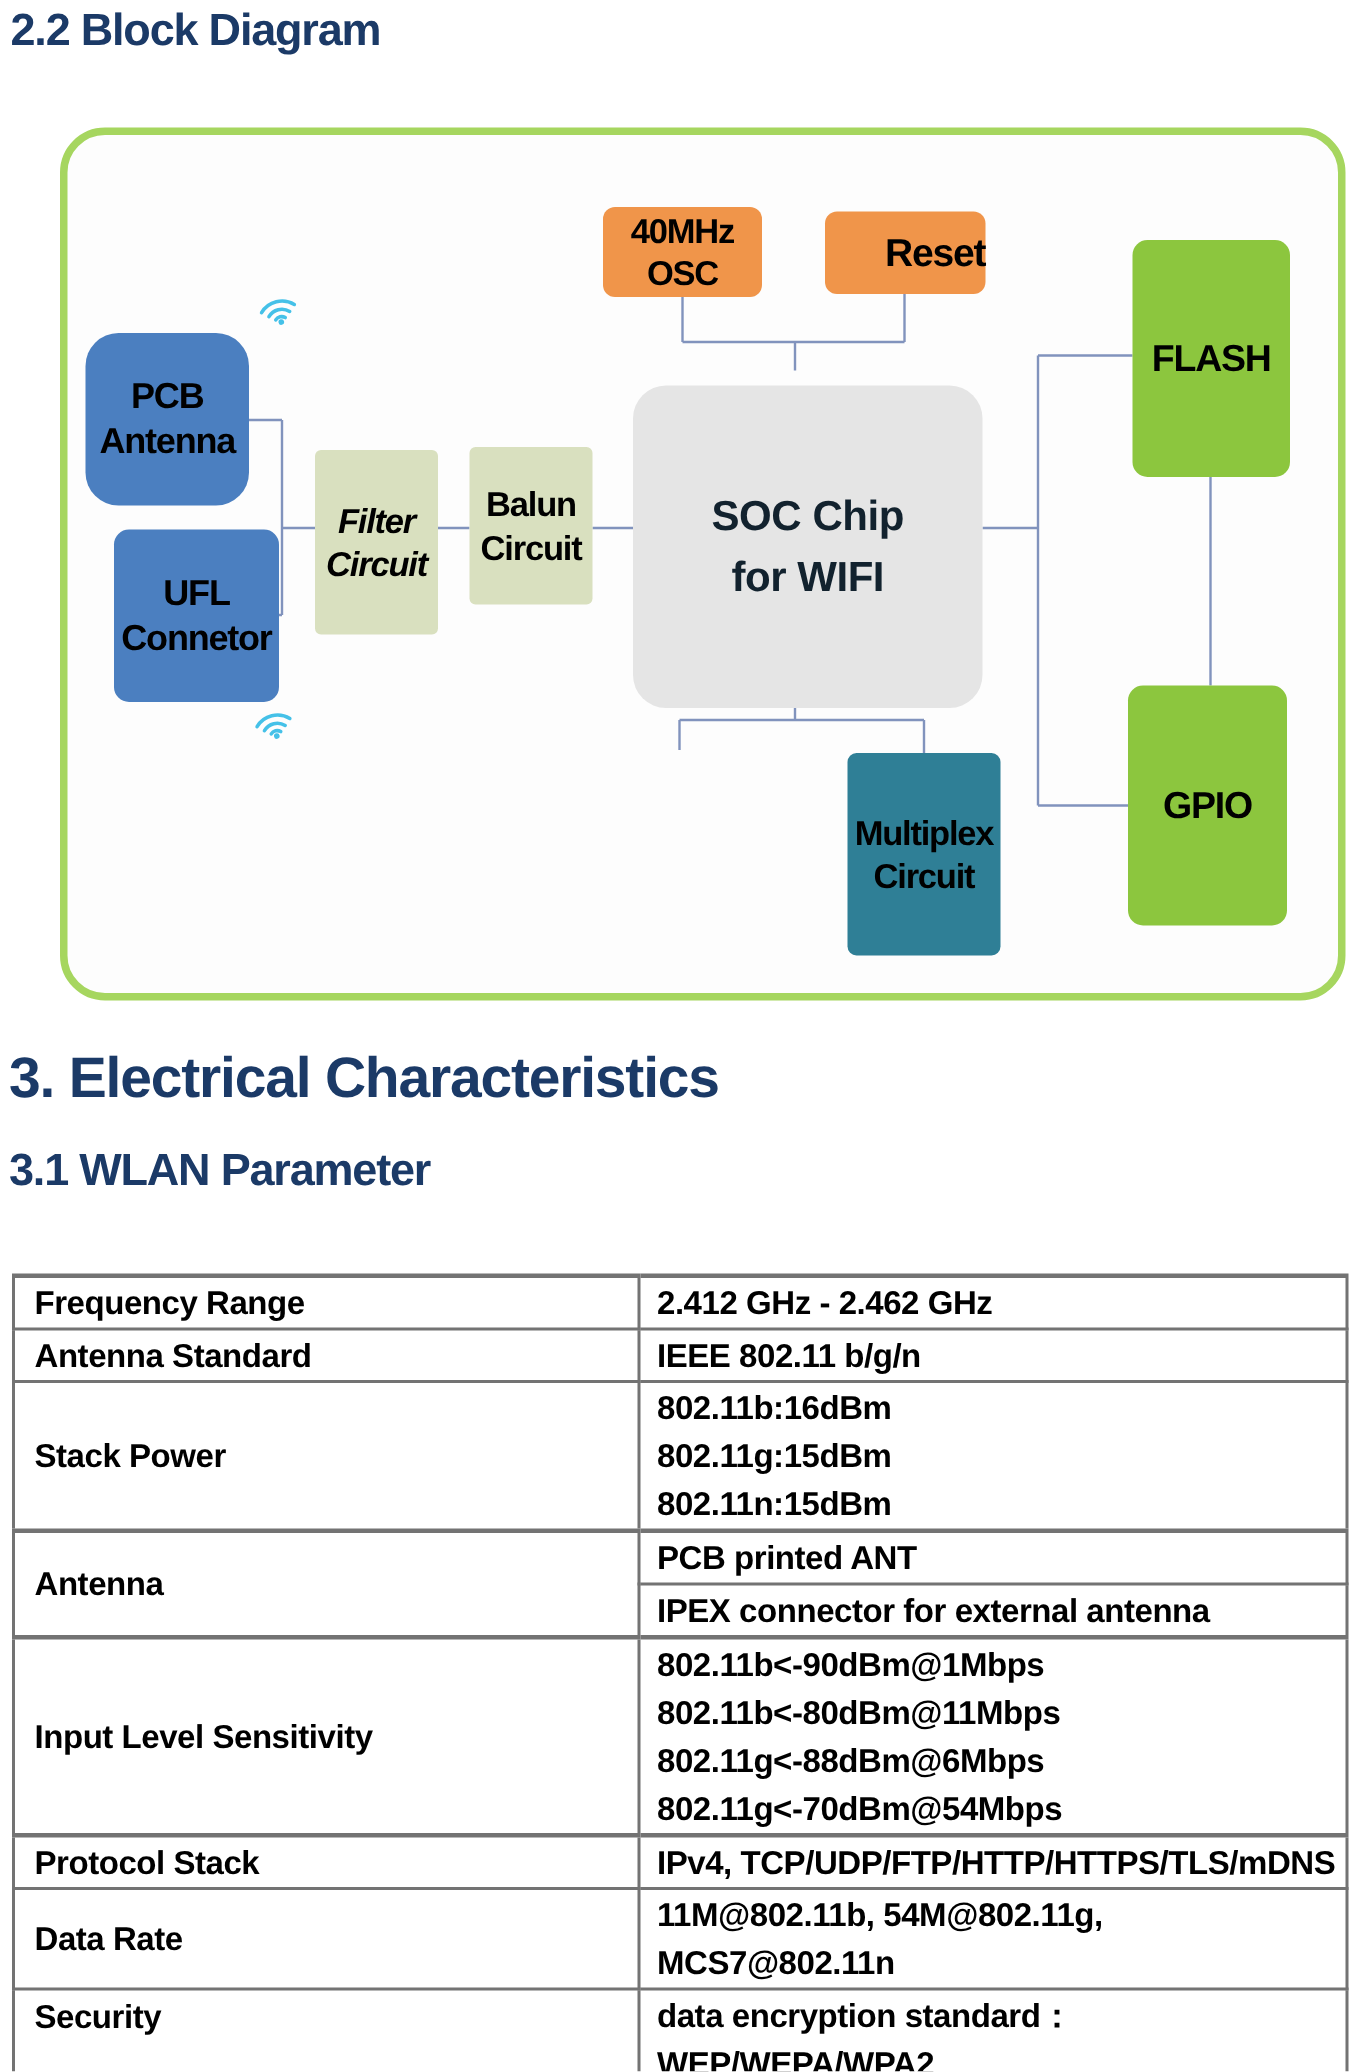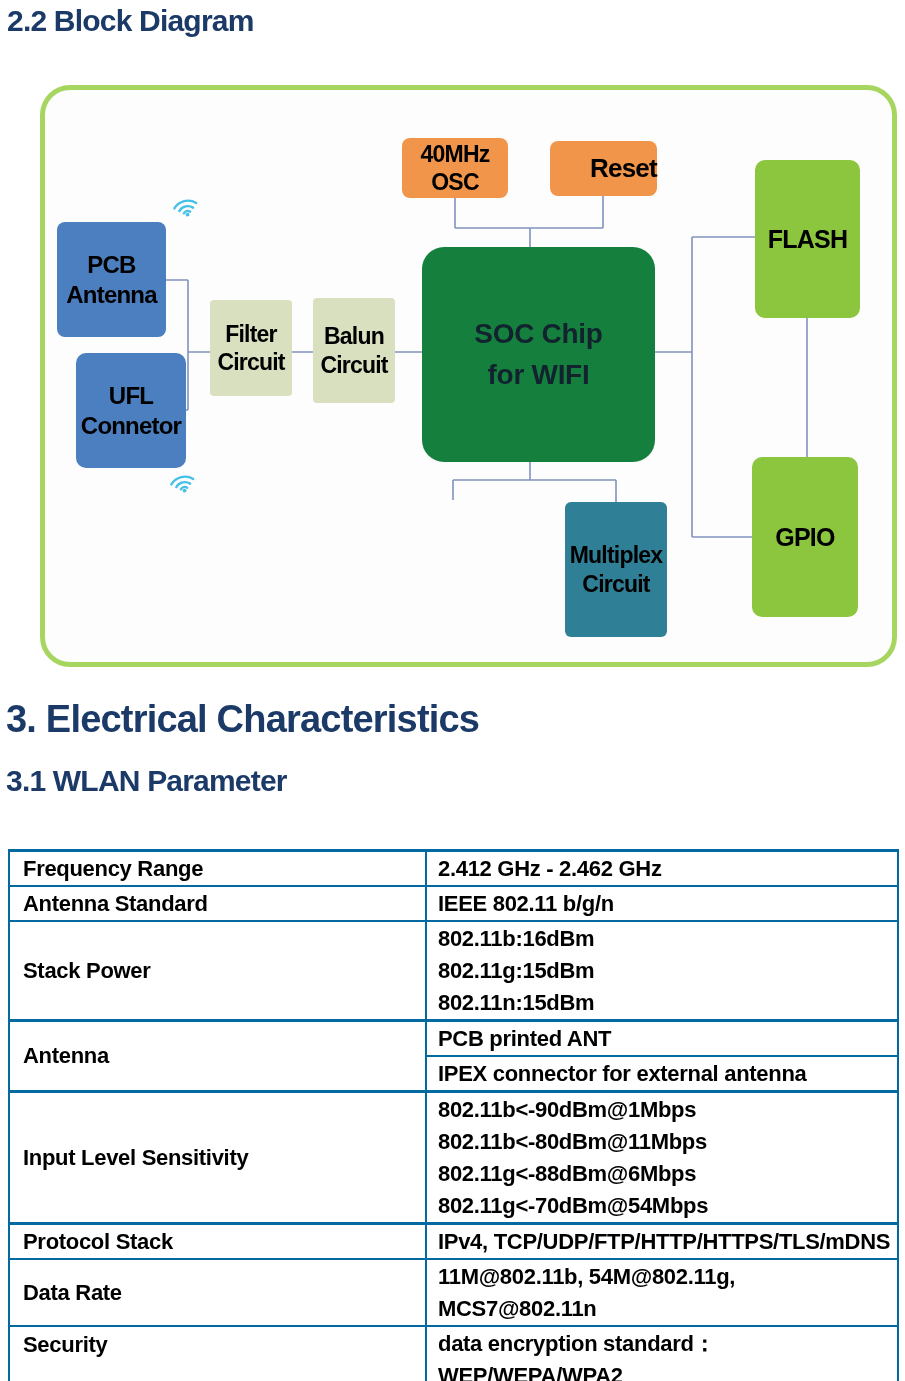--- a/index.html
+++ b/index.html
@@ -14,40 +14,40 @@
 
   
   .frame{position:absolute;left:40px;top:85px;width:857px;height:582px;box-sizing:border-box;
          border:5px solid #a6d65f;border-radius:30px;background:#fdfdfd;}
   .connectors{position:absolute;left:0;top:0;pointer-events:none;}
 
   
   .blk{position:absolute;display:flex;align-items:center;justify-content:center;text-align:center;
        white-space:pre-line;font-weight:800;color:#000;letter-spacing:-0.8px;line-height:1.22;
        box-sizing:border-box;}
-  .b-pcb{left:57px;top:222px;width:109px;height:115px;background:#4b7fc0;border-radius:8px;font-size:24px;}
+  .b-pcb{left:57px;top:222px;width:109px;height:115px;background:#4b7fc0;border-radius:22px;font-size:24px;}
   .b-ufl{left:57px;top:353px;width:110px;height:115px;background:#4b7fc0;border-radius:10px;font-size:24px;margin-left:19px;}
-  .b-filter{left:210px;top:300px;width:82px;height:96px;background:#d9e0bf;border-radius:4px;font-size:23px;}
+  .b-filter{left:210px;top:300px;width:82px;height:123px;background:#d9e0bf;border-radius:4px;font-size:23px;font-style:italic;}
   .b-balun{left:313px;top:298px;width:82px;height:105px;background:#d9e0bf;border-radius:4px;font-size:23px;}
   .b-osc{left:402px;top:138px;width:106px;height:60px;background:#f0954a;border-radius:8px;font-size:23px;}
   .b-reset{left:550px;top:141px;width:107px;height:55px;background:#f0954a;border-radius:8px;font-size:26px;padding-left:40px;}
-  .b-soc{left:422px;top:247px;width:233px;height:215px;background:#15803d;border-radius:22px;
+  .b-soc{left:422px;top:257px;width:233px;height:215px;background:#e5e5e5;border-radius:22px;
          font-size:28px;font-weight:700;letter-spacing:-0.3px;line-height:1.45;color:#12222e;}
   .b-uart{left:755px;top:160px;width:105px;height:158px;background:#8cc63e;border-radius:10px;font-size:25px;}
   .b-gpio{left:752px;top:457px;width:106px;height:160px;background:#8cc63e;border-radius:10px;font-size:25px;}
   .b-spi{left:402px;top:500px;width:101px;height:140px;background:#2f7f96;border-radius:6px;font-size:24px;}
   .b-mux{left:565px;top:502px;width:102px;height:135px;background:#2f7f96;border-radius:6px;font-size:23px;}
 
   .wifi{position:absolute;transform:rotate(-14deg);}
   .wifi1{left:170px;top:192px;}
   .wifi2{left:167px;top:468px;}
 
   
   .tbl{position:absolute;left:8px;top:849px;width:889px;border-collapse:collapse;table-layout:fixed;}
-  .tbl td{border:2px solid #0369a1;font-size:22px;font-weight:700;color:#000;letter-spacing:-0.3px;
+  .tbl td{border:2px solid #737373;font-size:22px;font-weight:700;color:#000;letter-spacing:-0.3px;
           overflow:hidden;}
   .c1{width:417px;}
   .c2{width:472px;}
   td.lbl{padding:0 0 0 13px;vertical-align:middle;}
   td.val{padding:1px 0 0 11px;vertical-align:top;line-height:32px;white-space:pre-line;}
   tr.t3 td{border-top-width:3px;}
   td.lbl.top{vertical-align:top;padding-top:5px;}
 </style>
 </head>
 <body>

